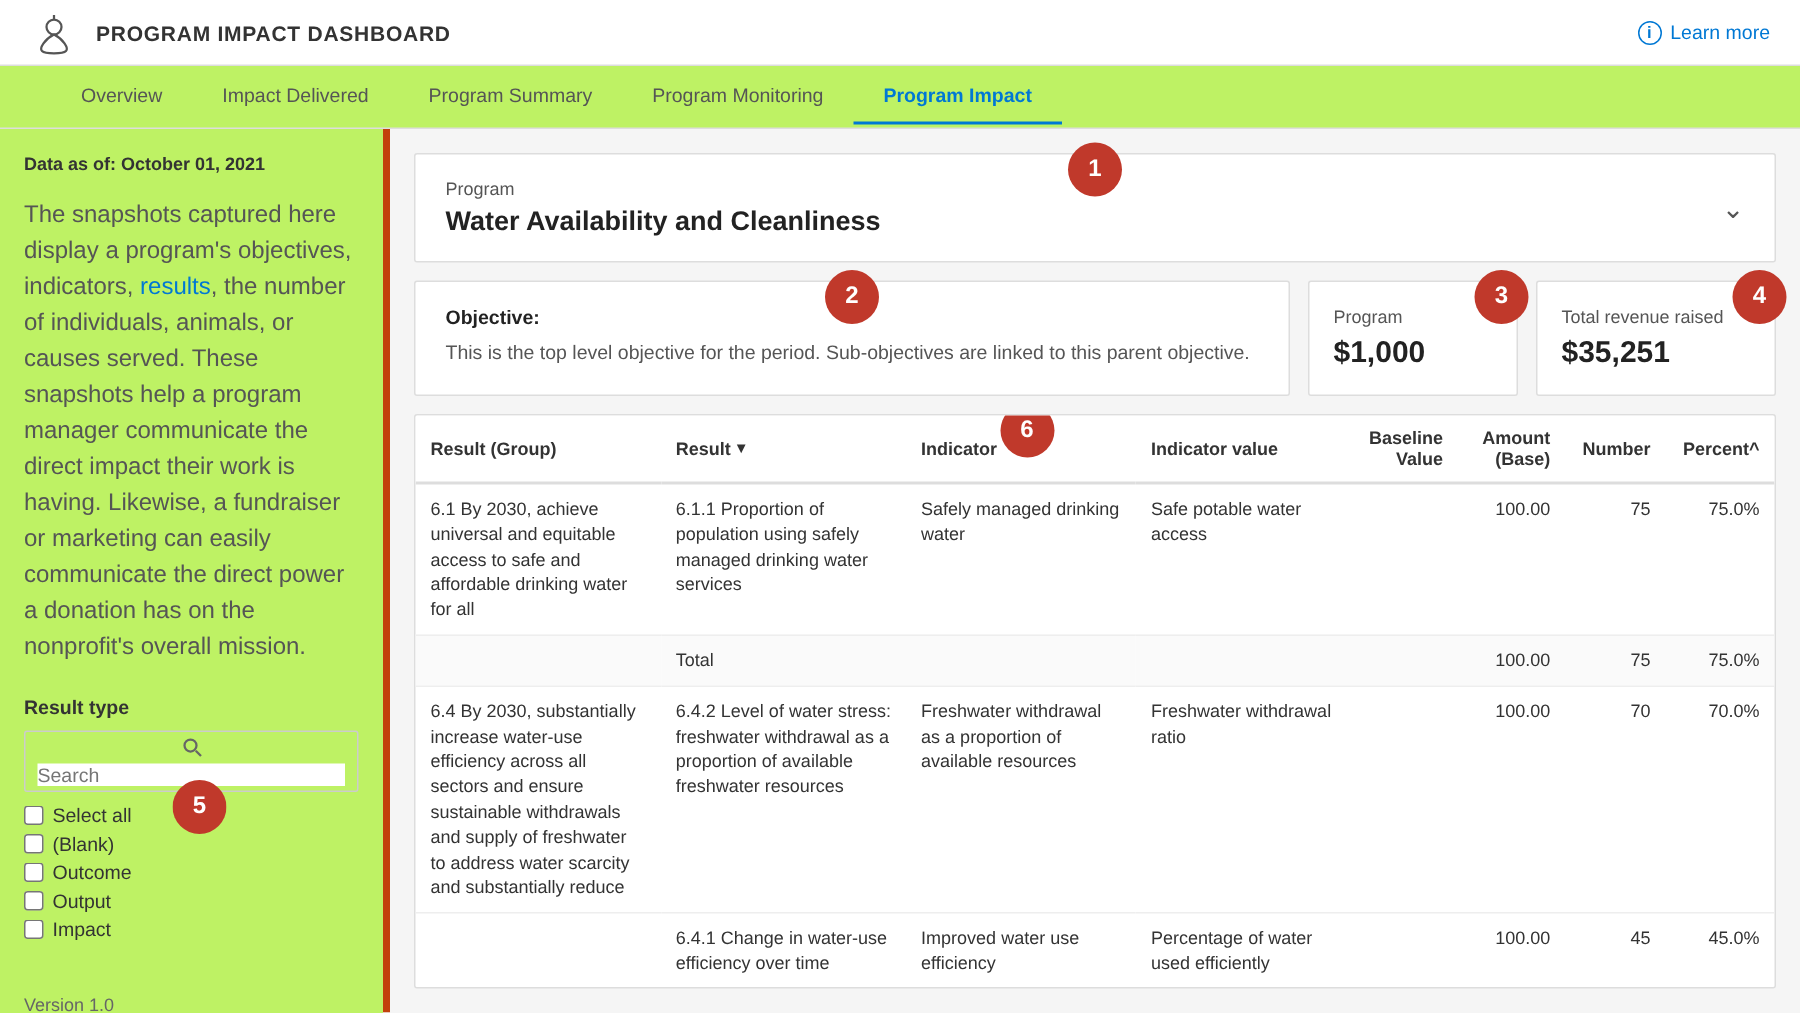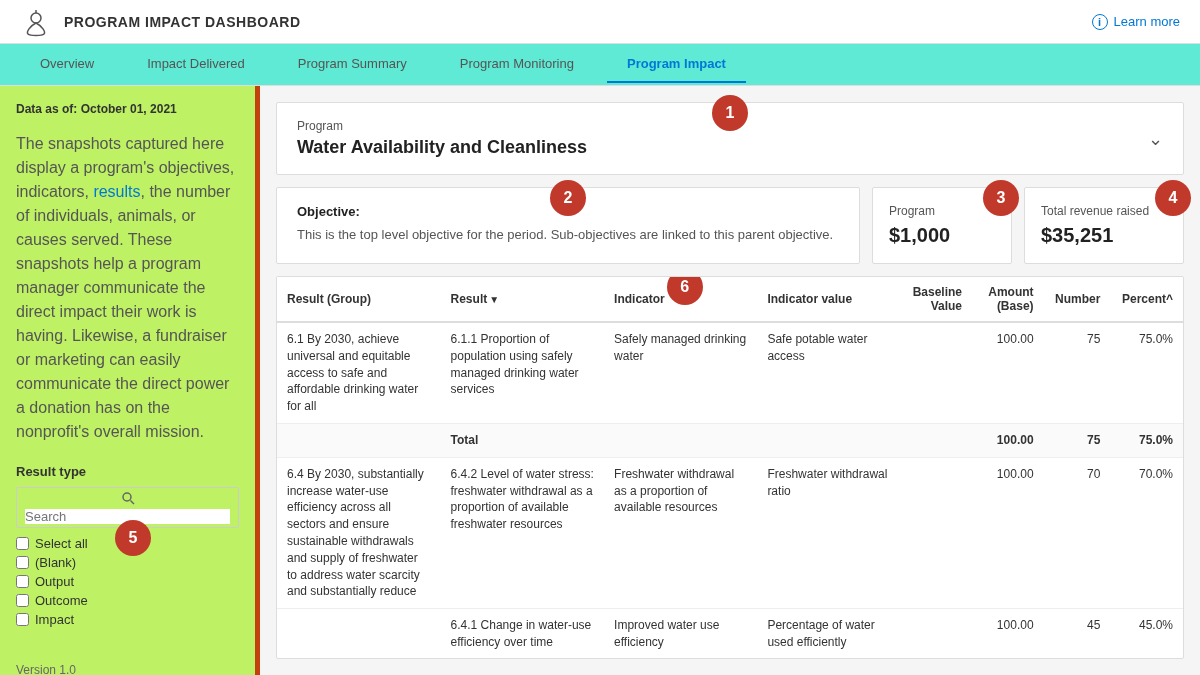--- a/index.html
+++ b/index.html
@@ -6,21 +6,21 @@
     body { font-family: 'Segoe UI', Arial, sans-serif; font-size: 13px; background: #f5f5f5; color: #333; width: 1200px; height: 675px; overflow: hidden; }
 
     
     .header { display: flex; align-items: center; justify-content: space-between; background: #fff; border-bottom: 1px solid #ddd; padding: 0 20px; height: 44px; }
     .header-left { display: flex; align-items: center; gap: 12px; }
     .header-logo { width: 32px; height: 32px; }
     .header-title { font-size: 14px; font-weight: 600; letter-spacing: 0.5px; color: #333; }
     .header-right { display: flex; align-items: center; gap: 6px; color: #0078d4; font-size: 13px; cursor: pointer; }
 
     
-    .nav-tabs { display: flex; align-items: center; background: #5eead4; border-bottom: 1px solid #ddd; padding: 0 20px; height: 42px; gap: 13px; }
+    .nav-tabs { display: flex; align-items: center; background: #bef264; border-bottom: 1px solid #ddd; padding: 0 34px; height: 42px; gap: 0; }
     .nav-tab { padding: 10px 20px; font-size: 13px; color: #555; cursor: pointer; border-bottom: 2px solid transparent; }
     .nav-tab.active { color: #0078d4; border-bottom: 2px solid #0078d4; font-weight: 600; }
 
     
     .main { display: flex; height: calc(675px - 44px - 42px); }
 
     
     .sidebar { width: 260px; min-width: 260px; background: #bef264; border-right: 5px solid #c2410c; padding: 16px; overflow-y: auto; display: flex; flex-direction: column; gap: 12px; }
     .data-as-of { font-size: 12px; font-weight: 600; color: #333; margin-bottom: 4px; }
     .sidebar-desc { font-size: 16px; color: #555; line-height: 1.5; }
@@ -49,21 +49,21 @@
     .budget-card { width: 140px; background: #fff; border: 1px solid #ddd; border-radius: 2px; padding: 16px; position: relative; }
     .budget-label { font-size: 12px; color: #555; margin-bottom: 6px; }
     .budget-value { font-size: 20px; font-weight: 700; color: #222; }
     .revenue-card { width: 160px; background: #fff; border: 1px solid #ddd; border-radius: 2px; padding: 16px; position: relative; }
 
     
     .table-card { background: #fff; border: 1px solid #ddd; border-radius: 2px; overflow: hidden; position: relative; }
     .results-table { width: 100%; border-collapse: collapse; font-size: 12px; }
     .results-table th { background: #fff; padding: 8px 10px; text-align: left; font-weight: 600; color: #333; border-bottom: 2px solid #ddd; font-size: 12px; white-space: nowrap; }
     .results-table td { padding: 8px 10px; border-bottom: 1px solid #eee; vertical-align: top; color: #333; font-size: 12px; line-height: 1.4; }
-    .results-table tr.total-row td { font-weight: 700; background: #fafafa; }
+    .results-table tr.total-row td { font-weight: 400; background: #fafafa; }
     .results-table td.number { text-align: right; }
     .results-table th.number { text-align: right; }
     .sort-arrow { font-size: 10px; margin-left: 2px; }
 
     .col-group { width: 160px; }
     .col-result { width: 160px; }
     .col-indicator { width: 150px; }
     .col-indval { width: 140px; }
     .col-baseline { width: 70px; text-align: right; }
     .col-amount { width: 70px; text-align: right; }
@@ -119,25 +119,25 @@
       <div class="checkbox-item">
         <input type="checkbox" style="">
         <span>Select all</span>
       </div>
       <div class="checkbox-item">
         <input type="checkbox" style="">
         <span>(Blank)</span>
       </div>
       <div class="checkbox-item">
         <input type="checkbox" style="">
+        <span>Outcome</span>
+      </div>
+      <div class="checkbox-item">
+        <input type="checkbox" style="">
         <span>Output</span>
-      </div>
-      <div class="checkbox-item">
-        <input type="checkbox" style="">
-        <span>Outcome</span>
       </div>
       <div class="checkbox-item">
         <input type="checkbox" style="">
         <span>Impact</span>
       </div>
     </div>
 
     <div style="position:relative; margin-top:auto;">
     </div>
 

